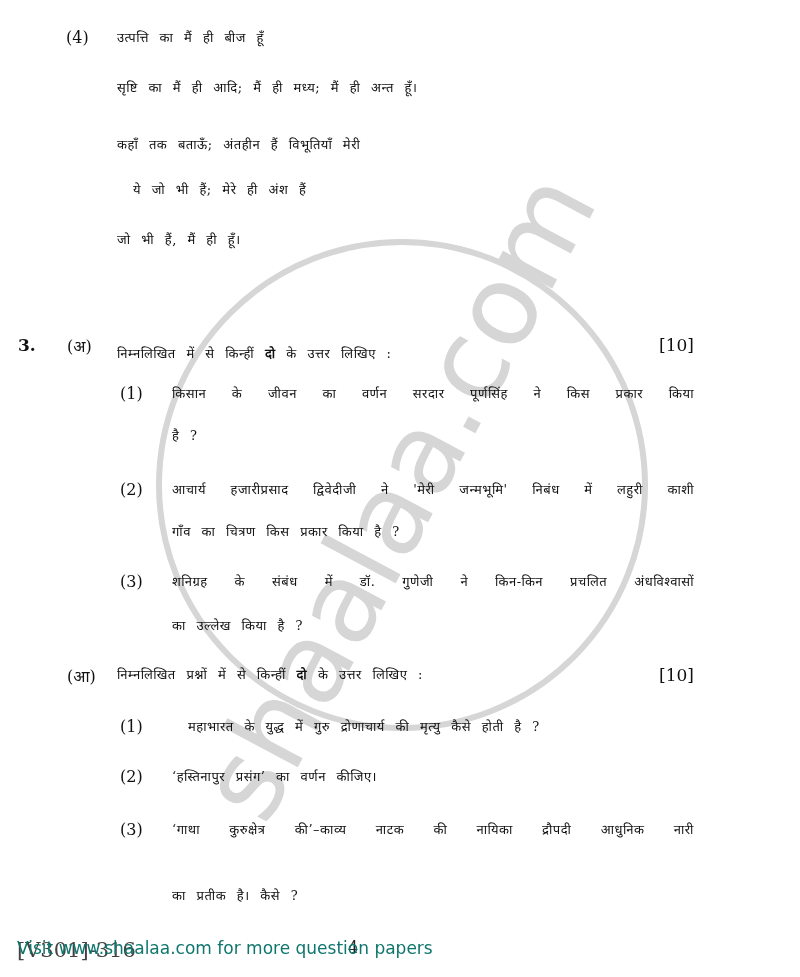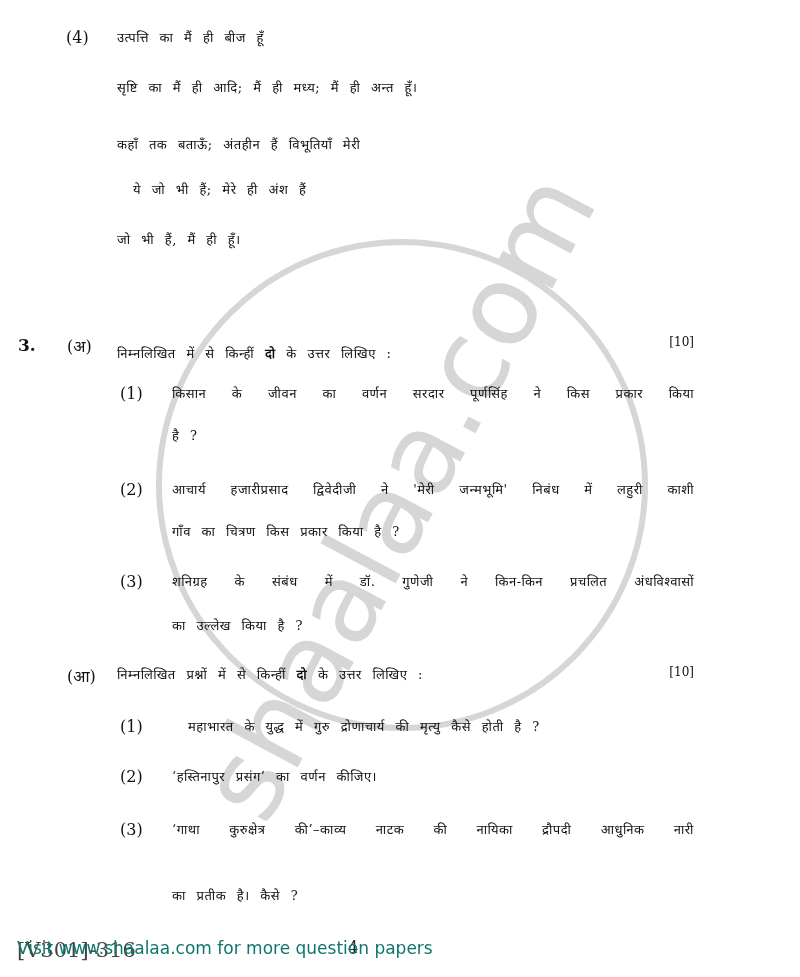--- a/index.html
+++ b/index.html
@@ -11,21 +11,21 @@
   .watermark {
     position: absolute; left: 0; top: 0; width: 800px; height: 977px;
     pointer-events: none; z-index: 0;
   }
   .line {
     position: absolute; font-size: 13px; white-space: nowrap; z-index: 1;
     letter-spacing: 0.5px; word-spacing: 6px;
   }
   .num { position: absolute; font-size: 16px; z-index: 1; font-family: "DejaVu Serif", serif; }
   .qnum { position: absolute; font-size: 17px; font-weight: bold; z-index: 1; }
-  .marks { position: absolute; font-size: 12px; z-index: 1; right: 106px; }
+  .marks { position: absolute; font-size: 17px; z-index: 1; right: 106px; }
   .justify { text-align: justify; text-align-last: justify; white-space: normal; word-spacing: 0; }
   b.bold { font-weight: bold; }
   .footer {
     position: absolute; left: 17px; top: 938px; font-family: "DejaVu Sans", "Liberation Sans", sans-serif;
     font-size: 17px; color: #0f766e; z-index: 1; white-space: nowrap;
   }
   .footer-code {
     position: absolute; left: 17px; top: 938px; font-family: "DejaVu Serif", serif;
     font-size: 21px; color: #222; z-index: 1; opacity: 0.85;
   }

